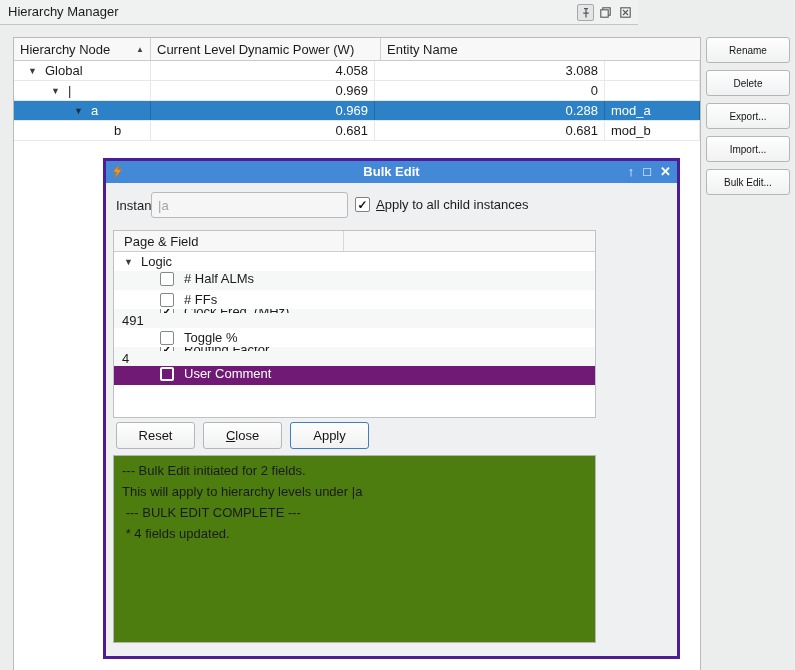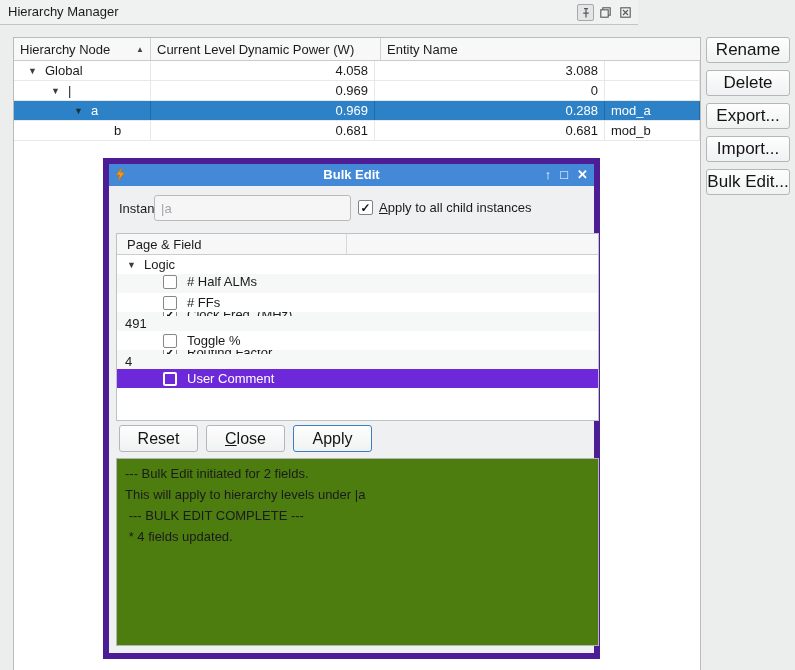--- a/index.html
+++ b/index.html
@@ -47,27 +47,27 @@
   .tri {
     display:inline-block; width:17px; font-size:9px; color:#3c3c3c; flex:none;
   }
   .mt-row.sel .tri { color:#16303f; }
 
   
   .side-col { position:absolute; left:706px; top:37px; width:84px; }
   .side-btn {
     display:block; width:84px; height:26px; margin-bottom:7px;
     background:linear-gradient(#fefefe,#f0f1f2); border:1px solid #b4b6b8; border-radius:3px;
-    font-family:inherit; font-size:17px; color:#141414;
+    font-family:inherit; font-size:10px; color:#141414;
   }
 
   
   .dialog {
-    position:absolute; left:103px; top:158px; width:497px; height:501px;
-    background:#eff0f1; border:6px solid #4c1d95;
+    position:absolute; left:103px; top:158px; width:577px; height:501px;
+    background:#eff0f1; border:3px solid #4c1d95;
   }
   .dlg-titlebar {
     position:absolute; left:0; top:0; right:0; height:22px; background:#4389d8;
   }
   .dlg-title {
     position:absolute; left:0; right:0; top:3px; text-align:center;
     color:#ffffff; font-weight:bold;
   }
   .dlg-appicon { position:absolute; left:4px; top:3px; }
   .dlg-tbicons { position:absolute; right:6px; top:2px; display:flex; gap:9px; }
@@ -88,37 +88,37 @@
 
   .fields-table {
     position:absolute; left:7px; top:69px; width:483px; height:188px;
     background:#ffffff; border:1px solid #bfc1c3; overflow:hidden;
   }
   .f-header { display:flex; height:21px; background:#f7f7f8; border-bottom:1px solid #cbcdcf; }
   .f-hc1 { width:230px; display:flex; align-items:center; padding-left:10px; border-right:1px solid #d6d8da; }
   .f-hc2 { flex:1; display:flex; align-items:center; padding-left:8px; }
   .f-row { display:flex; height:19px; }
   .f-row.alt { background:#f6f7f7;flex-direction:column; }
-  .f-row.sel { background:#6d28d9; color:#ffffff; }
+  .f-row.sel { background:#701a75; color:#ffffff;flex-direction:column; }
   .f-c1 { width:230px; display:flex; align-items:center; white-space:nowrap; overflow:hidden; }
   .f-c1.grp { padding-left:10px; }
   .f-c1.child { padding-left:46px; }
   .f-c2 { flex:1; display:flex; align-items:center; padding-left:8px; }
   .cb {
     display:inline-flex; align-items:center; justify-content:center; flex:none;
     width:14px; height:14px; background:#fff; border:1px solid #85878a; border-radius:2px;
     margin-right:10px; font-size:11px; font-weight:bold; color:#101010;
   }
   .f-row.sel .cb { background:transparent; border:2px solid #ffffff; }
 
   .dlg-buttons { position:absolute; left:10px; top:261px; display:flex; gap:8px; }
   .dlg-btn {
     height:27px; min-width:79px; padding:0 14px;
     background:linear-gradient(#fefefe,#f0f1f2); border:1px solid #b4b6b8; border-radius:3px;
-    font-family:inherit; font-size:16px; color:#141414;
+    font-family:inherit; font-size:13px; color:#141414;
   }
   .dlg-btn.default { border:1.5px solid #3e7ebf; }
 
   .log-box {
     position:absolute; left:7px; top:294px; width:483px; height:188px;
     background:#4d7c0f; border:1px solid #b2b4b6;
     padding:4px 8px; line-height:21px; white-space:pre-wrap; overflow:hidden;
   }
 </style>
 </head>

